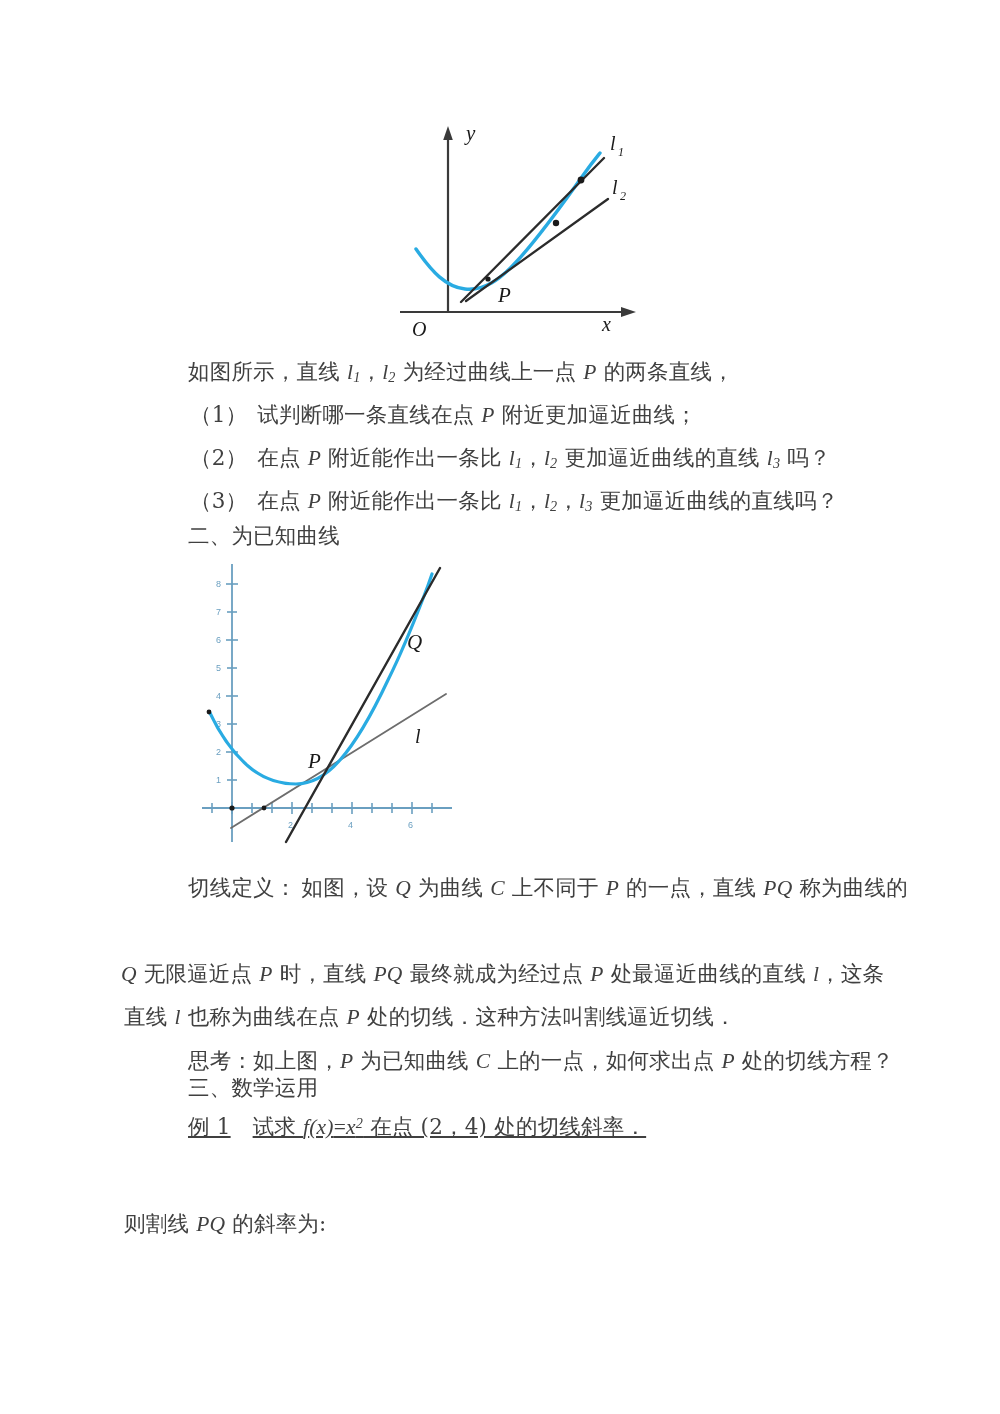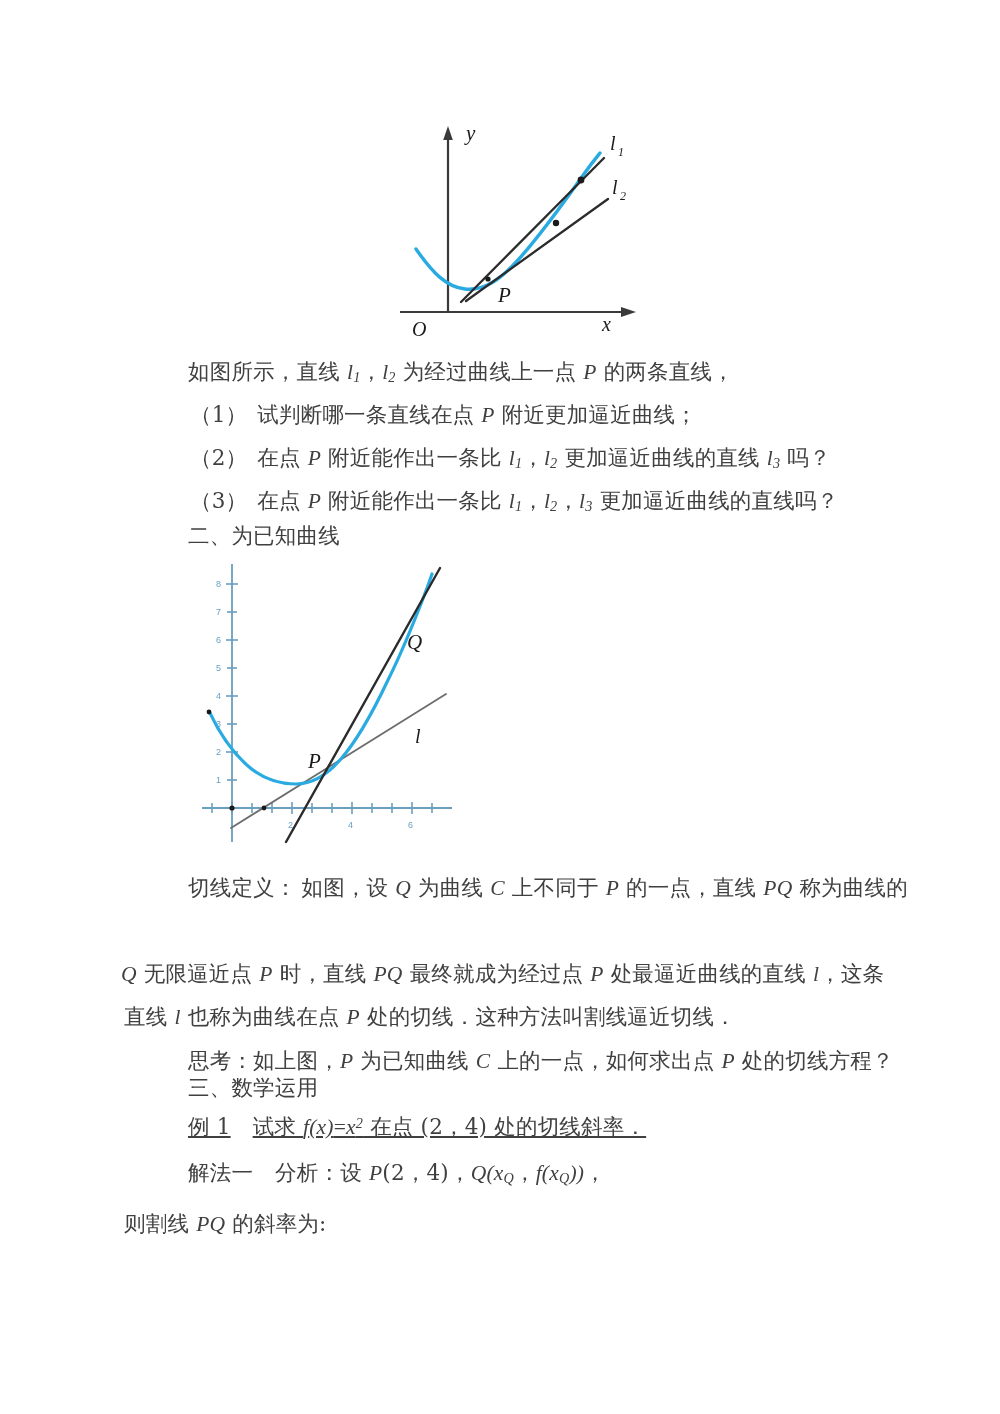--- a/index.html
+++ b/index.html
@@ -213,21 +213,18 @@
   <div class="txt" style="left:188px; top:1050px;">
     <span class="cn">思考：如上图，</span><i class="v">P</i><span class="cn"> 为已知曲线 </span><i class="v">C</i><span class="cn"> 上的一点，如何求出点 </span><i class="v">P</i><span class="cn"> 处的切线方程？</span>
   </div>
 
   <div class="txt cn" style="left:188px; top:1078px;">三、数学运用</div>
 
   <div class="txt" style="left:188px; top:1116px;text-decoration:underline;">
     <span class="cn">例 1</span><span class="sp-wide"></span><span class="cn">试求 </span><i class="v">f</i><i class="v">(x)</i><span>=</span><i class="v">x</i><sup>2</sup><span class="cn"> 在点 (2，4) 处的切线斜率．</span>
   </div>
 
-  <div class="txt" style="left:188px; top:1162px;">
-    <span class="cn">解法一</span><span class="sp-wide"></span><span class="cn">分析：设 </span><i class="v">P</i><span class="cn">(2，4)</span><span class="cn">，</span><i class="v">Q</i><i class="v">(</i><i class="v">x</i><sub>Q</sub><span class="cn">，</span><i class="v">f</i><i class="v">(</i><i class="v">x</i><sub>Q</sub><i class="v">))</i><span class="cn">，</span>
-  </div>
 
   <div class="txt" style="left:124px; top:1213px;">
     <span class="cn">则割线 </span><i class="v">PQ</i><span class="cn"> 的斜率为:</span>
   </div>
 
 </div>
 
 </body></html>

